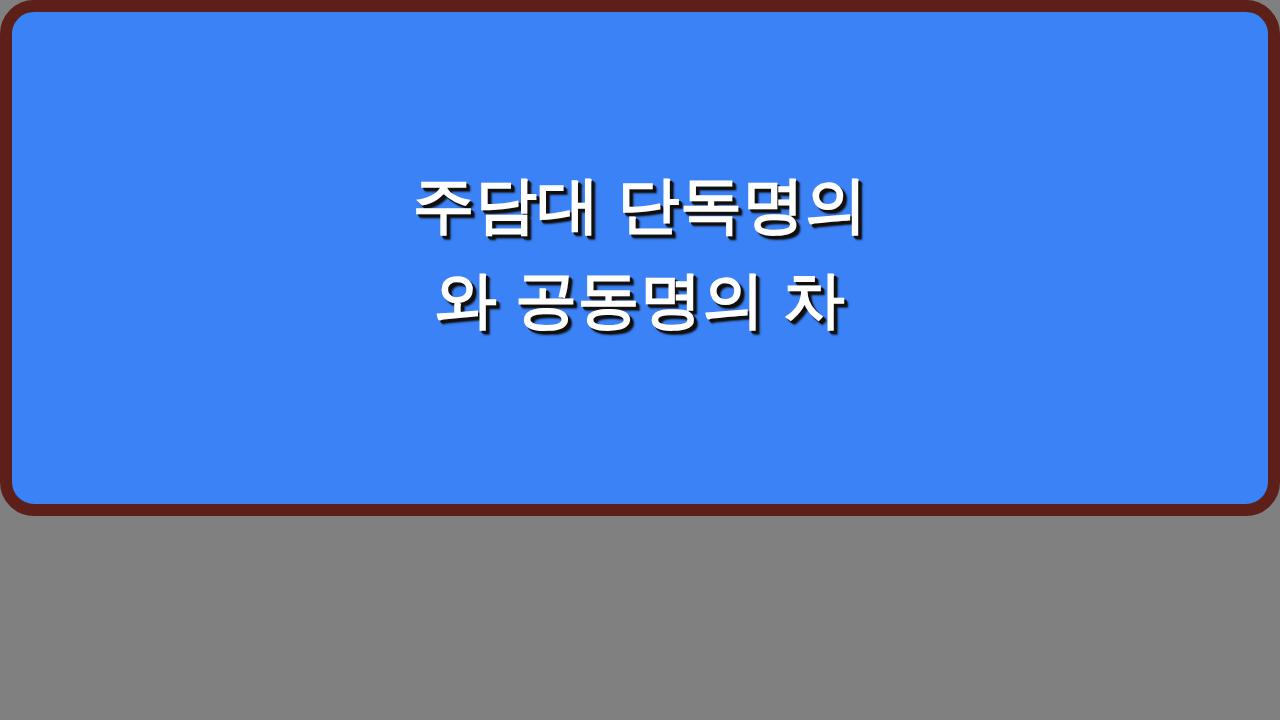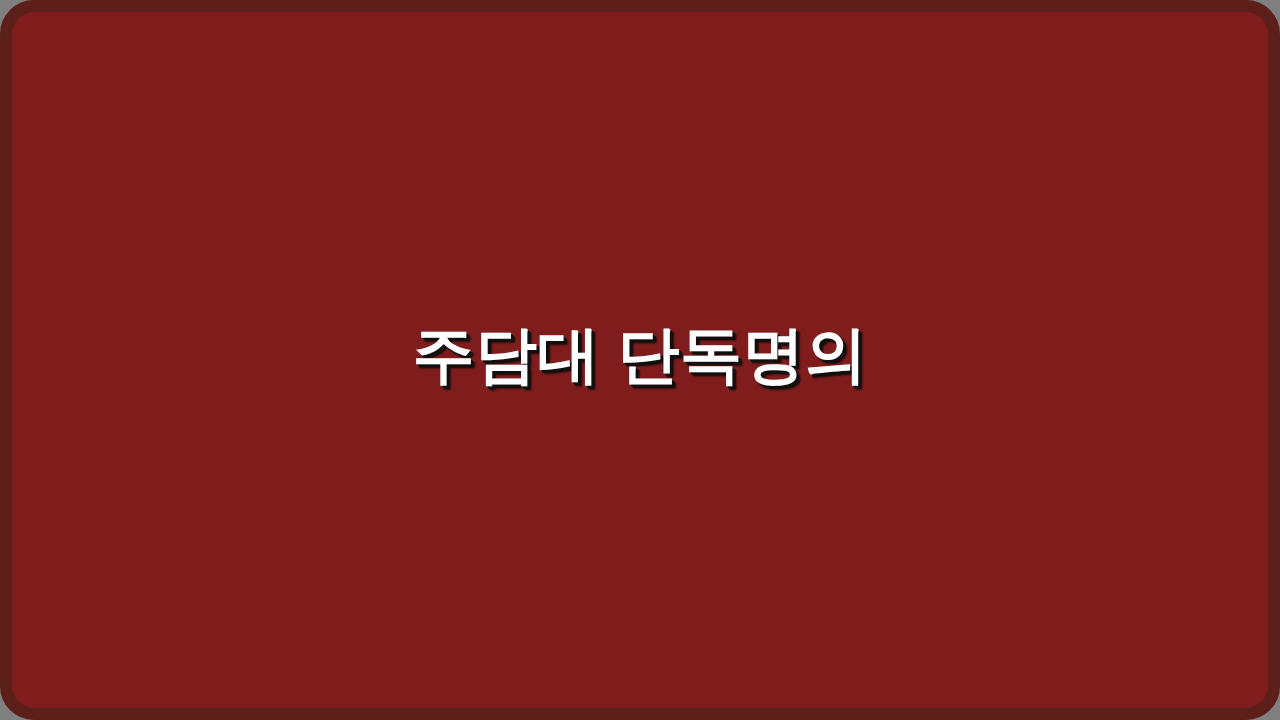--- a/index.html
+++ b/index.html
@@ -13,23 +13,23 @@
     overflow: hidden;
     background: #808080;
     font-family: "Liberation Sans", sans-serif;
   }
 
   #thumbnail-card {
     position: absolute;
     left: 0px;
     top: 0px;
     width: 1280px;
-    height: 720px;
+    height: 516px;
     box-sizing: border-box;
-    background: #7f1d1d;
+    background: #3b82f6;
     border: 12px solid #5c1f1a;
     border-radius: 34px;
     display: flex;
     align-items: center;
     justify-content: center;
     overflow: hidden;
   }
 
   
   #outer-backdrop {
@@ -68,15 +68,16 @@
 </style>
 </head>
 <body>
 
 <div id="outer-backdrop"></div>
 
 <div id="thumbnail-card">
 
   <div id="headline-block">
     <span class="headline-line">주담대 단독명의</span>
+    <span class="headline-line">와 공동명의 차</span>
   </div>
 
 </div>
 
 </body></html>

